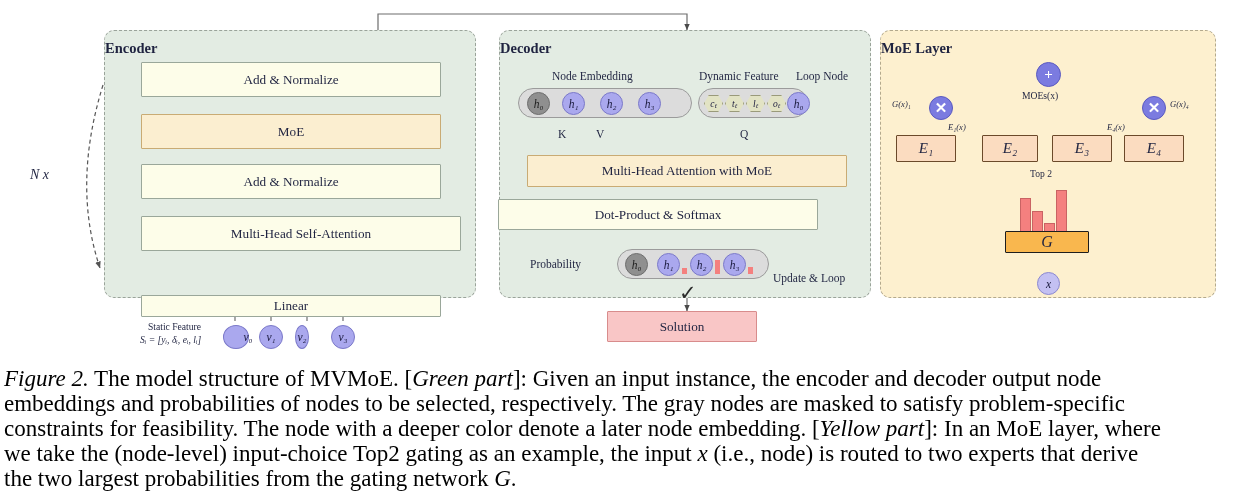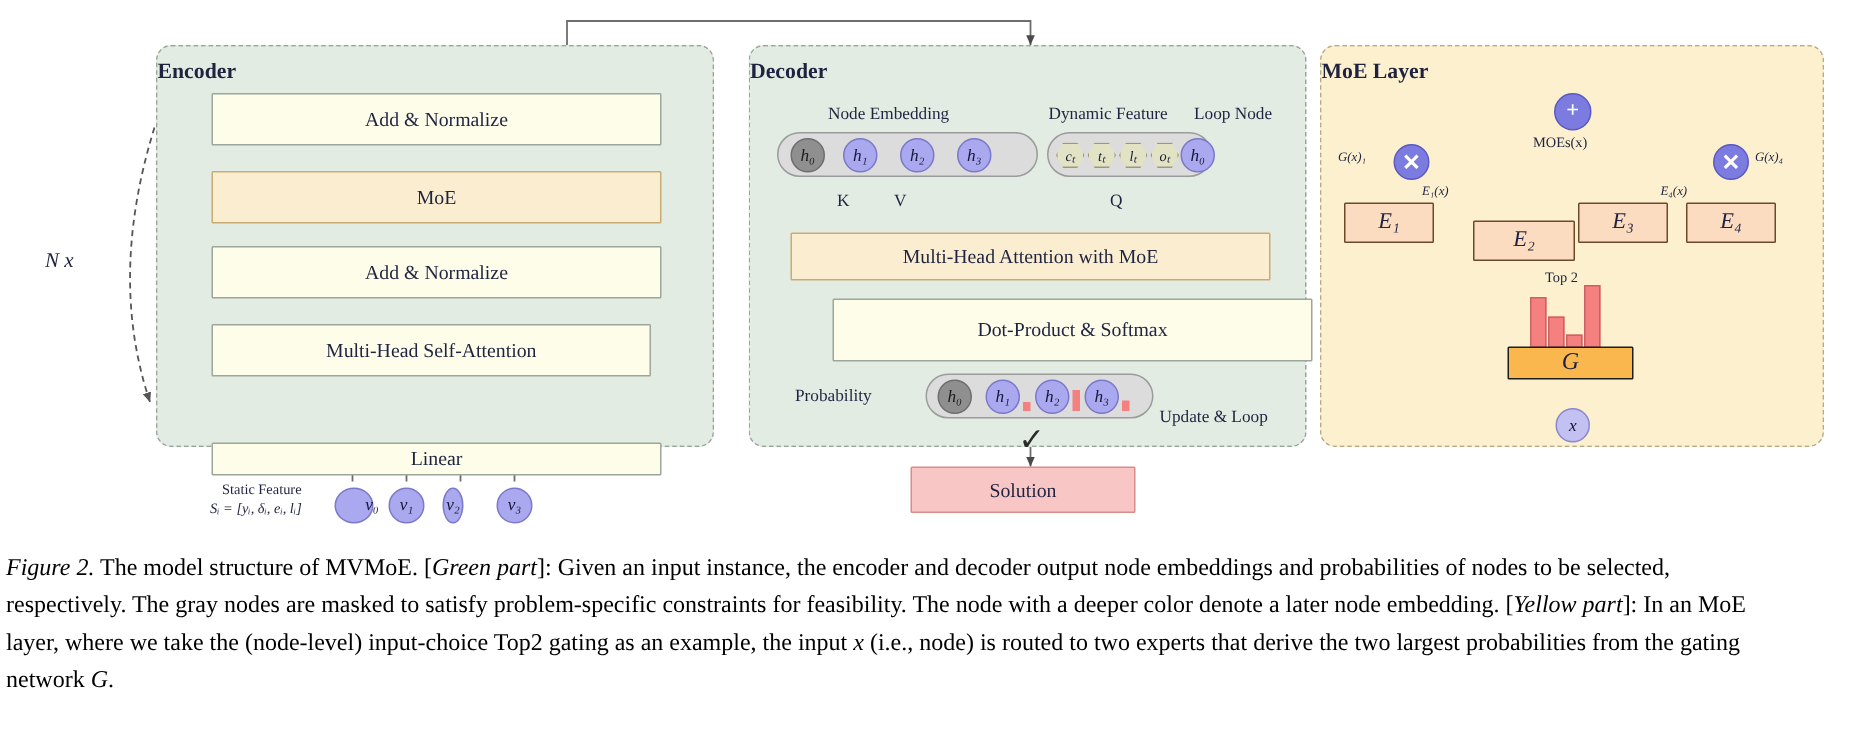--- a/index.html
+++ b/index.html
@@ -68,21 +68,21 @@
   .lbl.small { font-size:9.6px; }
   .lbl.tiny { font-size:8.6px; }
 
   .prob-bar { position:absolute; background:#f4807f; }
 
   .check { position:absolute; font-size:21px; color:#2a2a2a; line-height:1; }
 
   #caption {
     position:absolute; left:0; top:366px; width:1175px;
     font-family:"Liberation Serif", serif;
-    font-size:16px; line-height:25px; color:#000;
+    font-size:23px; line-height:25px; color:#000;
     padding:0 4px;
   }
   #caption i { font-style:italic; }
   .mvar { font-style:italic; font-family:"Liberation Serif", serif; }
 </style>
 </head>
 <body>
 
 <div id="figure-area">
 
@@ -155,21 +155,21 @@
 
   <div class="panel green" style="left:104px; top:30px; width:372px; height:268px;">
     <div class="panel-title" style="top:9px;">Encoder</div>
   </div>
 
   <div class="lbl bold-i" style="left:30px; top:167px;">N x</div>
 
   <div class="box cream" style="left:141px; top:62px; width:300px; height:35px;">Add &amp; Normalize</div>
   <div class="box moe" style="left:141px; top:114px; width:300px; height:35px;text-align:center;">MoE</div>
   <div class="box cream" style="left:141px; top:164px; width:300px; height:35px;">Add &amp; Normalize</div>
-  <div class="box cream" style="left:141px; top:216px; width:293px; height:35px;">Multi-Head Self-Attention</div>
+  <div class="box cream" style="left:141px; top:216px; width:320px; height:35px;">Multi-Head Self-Attention</div>
 
   <div class="box cream" style="left:141px; top:295px; width:300px; height:22px;">Linear</div>
 
   <div class="lbl small" style="left:148px; top:321px;">Static Feature</div>
   <div class="lbl small italic" style="left:140px; top:334px;">Sᵢ = [yᵢ, δᵢ, eᵢ, lᵢ]</div>
 
   <div class="node purple" style="left:223px; top:325px; width:24px; height:24px;padding-left:24px;">v₀</div>
   <div class="node purple" style="left:259px; top:325px; width:24px; height:24px;">v₁</div>
   <div class="node purple" style="left:295px; top:325px; width:14px; height:24px;">v₂</div>
   <div class="node purple" style="left:331px; top:325px; width:24px; height:24px;">v₃</div>
@@ -193,21 +193,21 @@
   <div class="hexn" style="left:725px; top:95px;">tₜ</div>
   <div class="hexn" style="left:746px; top:95px;">lₜ</div>
   <div class="hexn" style="left:767px; top:95px;">oₜ</div>
   <div class="node purple" style="left:787px; top:92px; width:23px; height:23px;">h₀</div>
 
   <div class="lbl" style="left:558px; top:128px;">K</div>
   <div class="lbl" style="left:596px; top:128px;">V</div>
   <div class="lbl" style="left:740px; top:128px;">Q</div>
 
   <div class="box moe" style="left:527px; top:155px; width:320px; height:32px;">Multi-Head Attention with MoE</div>
-  <div class="box cream" style="left:555px; top:199px; width:320px; height:42px;">Dot-Product &amp; Softmax</div>
+  <div class="box cream" style="left:498px; top:199px; width:320px; height:31px;">Dot-Product &amp; Softmax</div>
 
   <div class="lbl" style="left:530px; top:258px;">Probability</div>
 
   <div class="pill" style="left:617px; top:249px; width:152px; height:30px;"></div>
   <div class="node gray" style="left:625px; top:253px; width:23px; height:23px;">h₀</div>
   <div class="node purple" style="left:657px; top:253px; width:23px; height:23px;">h₁</div>
   <div class="prob-bar" style="left:682px; top:268px; width:5px; height:6px;"></div>
   <div class="node purple" style="left:690px; top:253px; width:23px; height:23px;">h₂</div>
   <div class="prob-bar" style="left:715px; top:260px; width:5px; height:14px;"></div>
   <div class="node purple" style="left:723px; top:253px; width:23px; height:23px;">h₃</div>
@@ -229,25 +229,25 @@
   <div class="node op" style="left:929px; top:96px; width:24px; height:24px;">✕</div>
   <div class="node op" style="left:1142px; top:96px; width:24px; height:24px;">✕</div>
 
   <div class="lbl tiny italic" style="left:892px; top:99px;">G(x)₁</div>
   <div class="lbl tiny italic" style="left:1170px; top:99px;">G(x)₄</div>
 
   <div class="lbl tiny italic" style="left:948px; top:122px;text-align:right;">E₁(x)</div>
   <div class="lbl tiny italic" style="left:1107px; top:122px;">E₄(x)</div>
 
   <div class="box expert" style="left:896px; top:135px; width:60px; height:27px;">E₁</div>
-  <div class="box expert" style="left:982px; top:135px; width:68px; height:27px;margin-top:12px;">E₂</div>
+  <div class="box expert" style="left:982px; top:135px; width:56px; height:27px;">E₂</div>
   <div class="box expert" style="left:1052px; top:135px; width:60px; height:27px;">E₃</div>
   <div class="box expert" style="left:1124px; top:135px; width:60px; height:27px;">E₄</div>
 
-  <div class="lbl small" style="left:1030px; top:180px;">Top 2</div>
+  <div class="lbl small" style="left:1030px; top:168px;">Top 2</div>
 
   <div id="gate-hist" style="position:absolute; left:1020px; top:190px; width:50px; height:42px;
               display:flex; align-items:flex-end; gap:1px;">
       <div style="width: 11px; height: 34px; background: rgb(244, 128, 127); border: 1px solid rgb(201, 99, 99);"></div>
       <div style="width: 11px; height: 21px; background: rgb(244, 128, 127); border: 1px solid rgb(201, 99, 99);"></div>
       <div style="width: 11px; height: 9px; background: rgb(244, 128, 127); border: 1px solid rgb(201, 99, 99);"></div>
       <div style="width: 11px; height: 42px; background: rgb(244, 128, 127); border: 1px solid rgb(201, 99, 99);"></div>
     </div>
 
   <div class="box gate" style="left:1005px; top:231px; width:84px; height:22px;">G</div>

